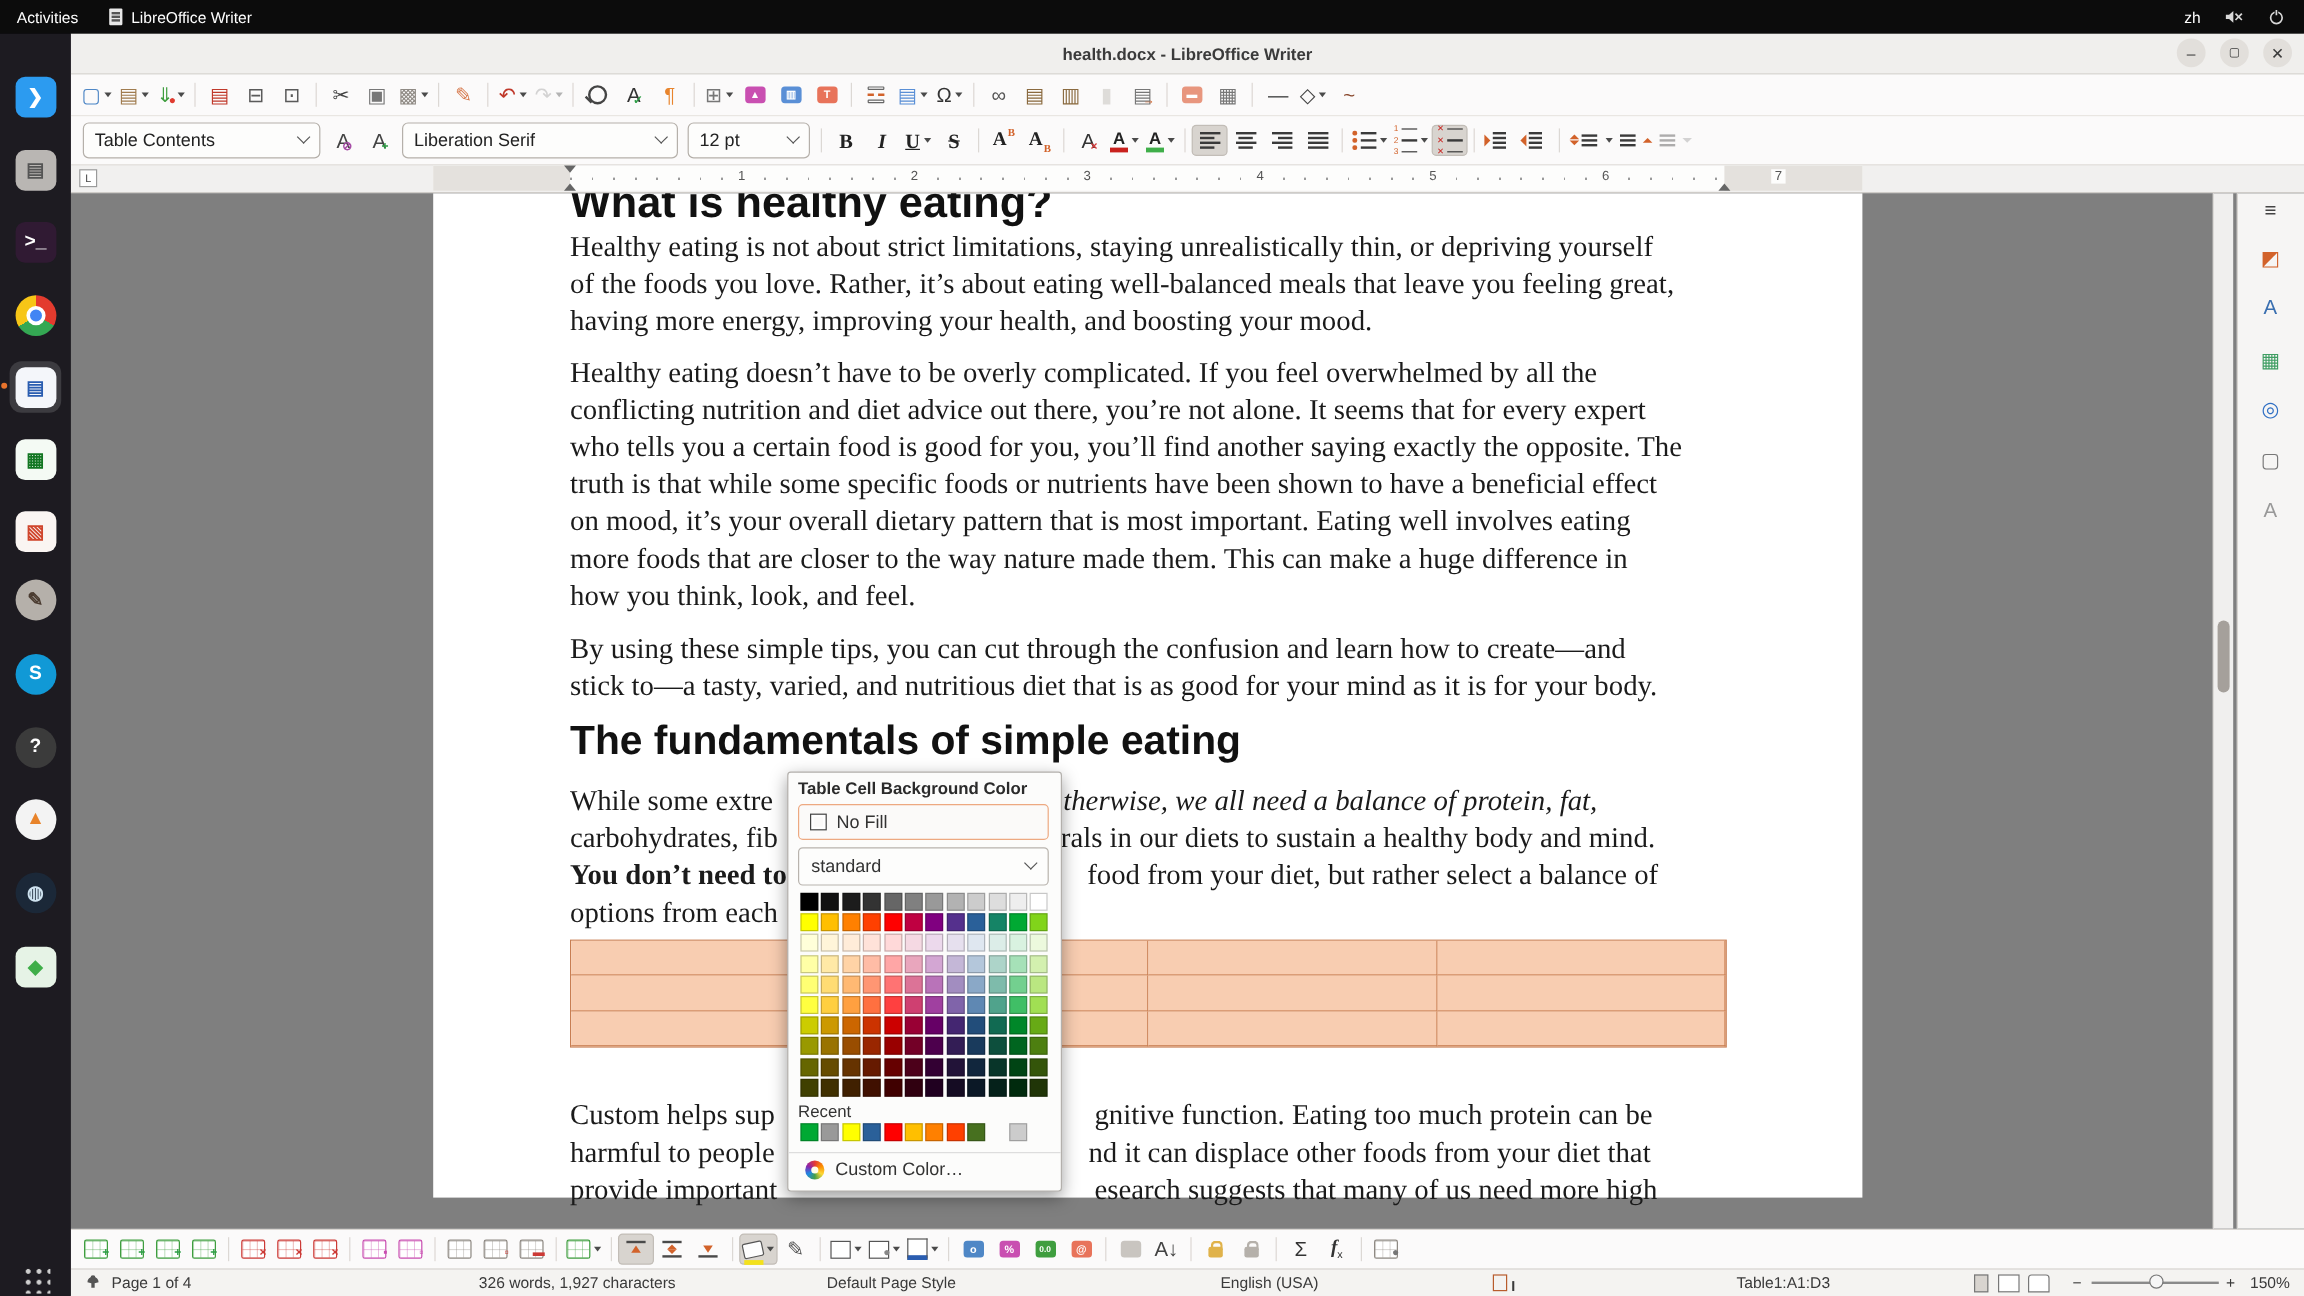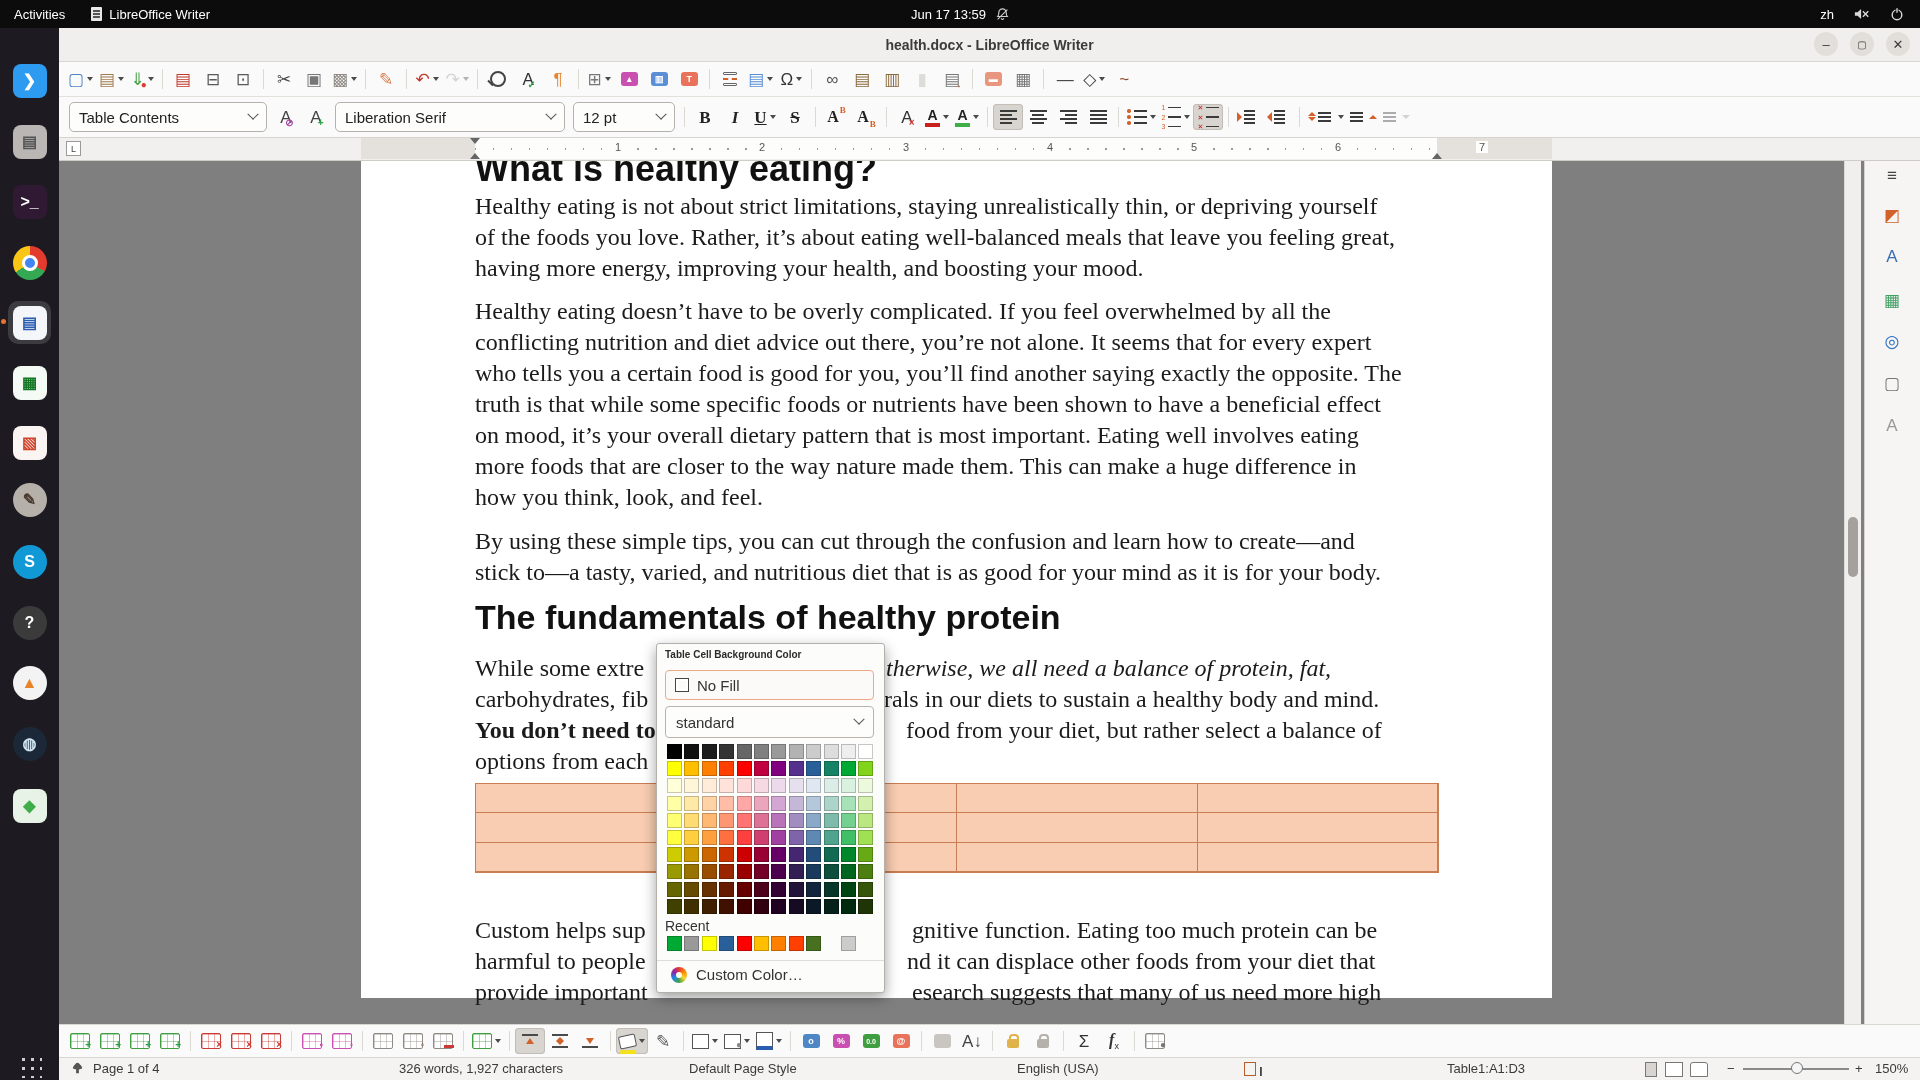--- a/index.html
+++ b/index.html
@@ -78,21 +78,21 @@
   .doctable{position:absolute;left:416px;top:622px;width:962px;height:88px;display:grid;
     grid-template-columns:repeat(4,1fr);grid-template-rows:repeat(3,1fr);}
   .doctable div{border-right:1px solid;border-bottom:1px solid;}
   .scrollbar{position:absolute;right:59px;top:0;bottom:0;width:16px;background:#f0efee;border-left:1px solid #dcdad7;}
   .scrollthumb{position:absolute;left:3px;width:10px;border-radius:5px;background:#a5a09b;}
   .side-strip{position:absolute;right:0;top:0;bottom:0;width:55px;background:#f6f5f4;border-left:1px solid #d6d3cf;}
   .side-ico{position:absolute;left:14px;width:26px;height:26px;display:flex;align-items:center;justify-content:center;font-size:17px;border-radius:4px;}
   
   .popup{position:absolute;left:597px;top:482px;width:227px;height:348px;background:#fcfcfb;border:1px solid #b3b0ac;
     border-radius:3px;box-shadow:0 5px 14px rgba(0,0,0,.38);z-index:60;font-size:15px;color:#333;}
-  .pp-title{position:absolute;left:8px;top:5px;font-size:10px;font-weight:bold;color:#2b2b2b;}
+  .pp-title{position:absolute;left:8px;top:5px;font-size:14px;font-weight:bold;color:#2b2b2b;}
   .pp-nofill{position:absolute;left:8px;top:26px;width:209px;height:30px;border:1.5px solid #eda981;border-radius:4px;
     background:#fbfaf9;display:flex;align-items:center;gap:8px;padding-left:9px;box-sizing:border-box;}
   .nofill-sq{width:12px;height:12px;border:1.5px solid #444;box-shadow:inset 0 0 0 2px #fff;}
   .pp-select{position:absolute;left:8px;top:62px;width:209px;height:32px;border:1px solid #b8b3ad;border-radius:4px;
     background:#fdfdfc;display:flex;align-items:center;justify-content:space-between;padding:0 10px;box-sizing:border-box;}
   .pp-grid{position:absolute;left:10px;top:100px;width:207px;display:grid;grid-template-columns:repeat(12,15px);
     grid-auto-rows:15px;gap:2.2px 2.4px;}
   .swatch{width:15px;height:15px;box-sizing:border-box;border:1px solid rgba(0,0,0,.22);}
   .pp-recent-label{position:absolute;left:8px;top:274px;font-size:14px;}
   .pp-recent{position:absolute;left:10px;top:292px;display:flex;gap:2.4px;}
@@ -113,28 +113,20 @@
 <body>
 
 <div class="topbar">
   <div class="tb-left">
     <span>Activities</span>
     <span class="tb-appname">
       <span class="docglyph"></span>
       <span>LibreOffice Writer</span>
     </span>
   </div>
-  <div class="tb-center">
-    <span style="pointer-events:auto;">Jun 17 13:59</span>
-    <svg width="13" height="13" viewBox="0 0 16 16">
-      <path d="M8 1a4.5 4.5 0 0 0-4.5 4.5c0 3-1.5 5-1.5 5h12s-1.5-2-1.5-5A4.5 4.5 0 0 0 8 1z" fill="none" stroke="#cfcfcf" stroke-width="1.4"></path>
-      <path d="M6.5 12.5a1.5 1.5 0 0 0 3 0" stroke="#cfcfcf" stroke-width="1.4" fill="none"></path>
-      <line x1="2" y1="14" x2="14" y2="2" stroke="#cfcfcf" stroke-width="1.4"></line>
-    </svg>
-  </div>
   <div class="tb-right">
     <span>zh</span>
     <svg width="16" height="14" viewBox="0 0 18 14">
       <polygon points="1,5 4,5 8,1.5 8,12.5 4,9 1,9" fill="#d8d8d8"></polygon>
       <line x1="10" y1="4" x2="16" y2="10" stroke="#d8d8d8" stroke-width="1.6"></line>
       <line x1="16" y1="4" x2="10" y2="10" stroke="#d8d8d8" stroke-width="1.6"></line>
     </svg>
     <svg width="14" height="14" viewBox="0 0 16 16">
       <circle cx="8" cy="9" r="5.5" fill="none" stroke="#d8d8d8" stroke-width="1.6"></circle>
       <line x1="8" y1="1" x2="8" y2="7" stroke="#0c0c0c" stroke-width="3.4"></line>
@@ -555,21 +547,21 @@
         <div class="dline" style="top: 92px;">having more energy, improving your health, and boosting your mood.</div>
         <div class="dline" style="top: 135px;">Healthy eating doesn’t have to be overly complicated. If you feel overwhelmed by all the</div>
         <div class="dline" style="top: 166px;">conflicting nutrition and diet advice out there, you’re not alone. It seems that for every expert</div>
         <div class="dline" style="top: 197px;">who tells you a certain food is good for you, you’ll find another saying exactly the opposite. The</div>
         <div class="dline" style="top: 228px;">truth is that while some specific foods or nutrients have been shown to have a beneficial effect</div>
         <div class="dline" style="top: 259px;">on mood, it’s your overall dietary pattern that is most important. Eating well involves eating</div>
         <div class="dline" style="top: 290px;">more foods that are closer to the way nature made them. This can make a huge difference in</div>
         <div class="dline" style="top: 321px;">how you think, look, and feel.</div>
         <div class="dline" style="top: 365px;">By using these simple tips, you can cut through the confusion and learn how to create—and</div>
         <div class="dline" style="top: 396px;">stick to—a tasty, varied, and nutritious diet that is as good for your mind as it is for your body.</div>
-        <div class="dhead" style="top: 437px; font-size: 34px;">The fundamentals of healthy protein</div>
+        <div class="dhead" style="top: 437px; font-size: 34px;">The fundamentals of simple eating</div>
         <div class="dline" style="top: 492px;">While some extre</div>
         <div class="dline" style="top: 492px; left: 411px; font-style: italic;">therwise, we all need a balance of protein, fat,</div>
         <div class="dline" style="top: 523px;">carbohydrates, fib</div>
         <div class="dline" style="top: 523px; left: 409px;">rals in our diets to sustain a healthy body and mind.</div>
         <div class="dline" style="top: 554px; font-weight: bold;">You don’t need to</div>
         <div class="dline" style="top: 554px; left: 431px;">food from your diet, but rather select a balance of</div>
         <div class="dline" style="top: 585px;">options from each</div>
         <div class="dline" style="top: 754px;">Custom helps sup</div>
         <div class="dline" style="top: 754px; left: 437px;">gnitive function. Eating too much protein can be</div>
         <div class="dline" style="top: 785px;">harmful to people</div>

